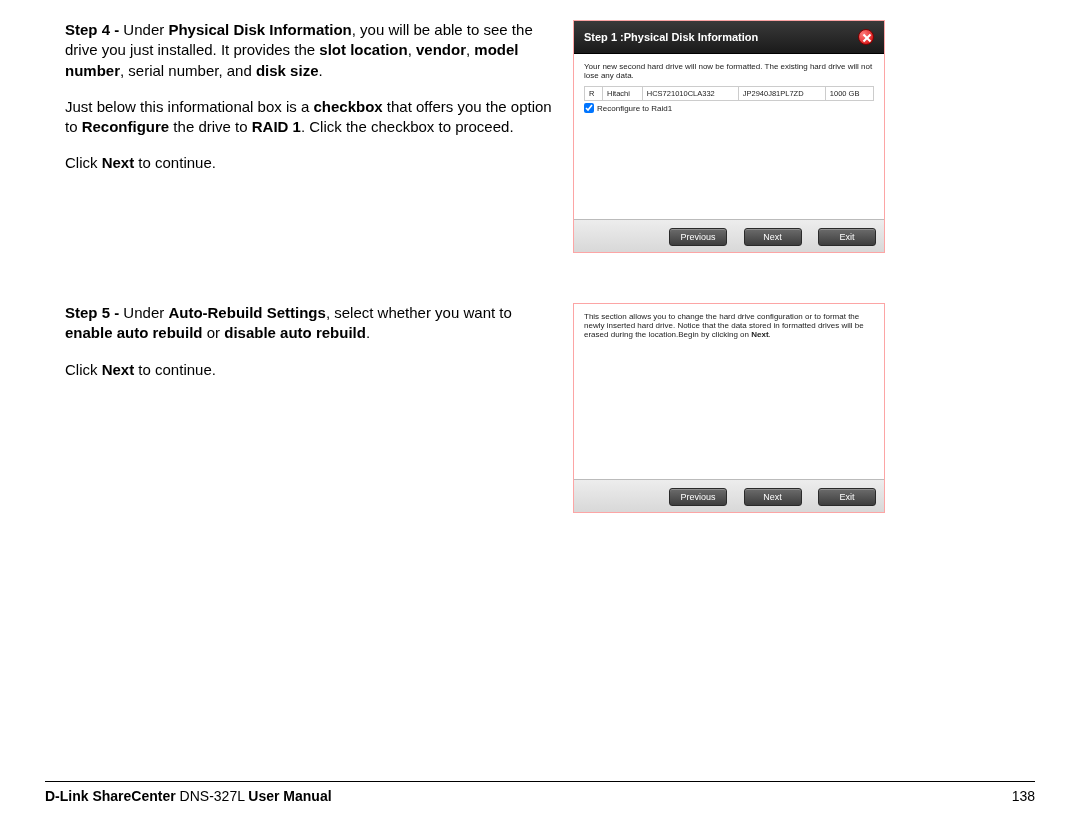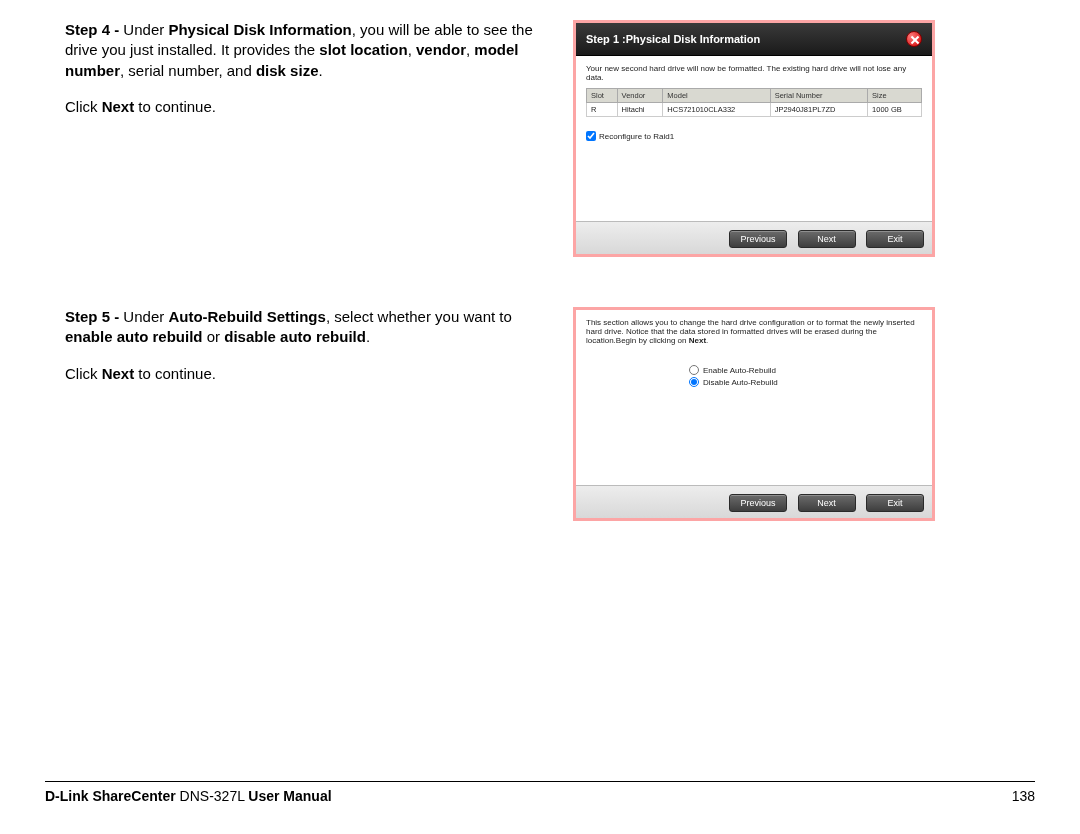--- a/index.html
+++ b/index.html
@@ -3,75 +3,71 @@
 <meta charset="utf-8">
 <style>
   * { box-sizing: border-box; margin: 0; padding: 0; }
   body { font-family: "Myriad Pro", "Segoe UI", Arial, sans-serif; background: #fff; width: 1080px; height: 834px; position: relative; color: #000; }
   .page { padding: 20px 45px 0 45px; }
   .section-header { font-size: 15px; font-weight: bold; border-bottom: 1.5px solid #000; padding-bottom: 6px; margin-bottom: 22px; }
   .row { display: flex; gap: 18px; margin-bottom: 50px; }
   .col-text { flex: 0 0 510px; font-size: 15px; line-height: 1.35; }
   .col-text p { margin-bottom: 16px; margin-left: 20px; }
   .col-shot { flex: 1; }
-  .panel { border: 3px solid #fca5a5; width: 362px; background: #fff; }
+  .panel { border: 1px solid #fca5a5; width: 312px; background: #fff; }
   .panel-header { background: linear-gradient(#3a3a3a,#1a1a1a); color: #fff; font-weight: bold; font-size: 11px; padding: 8px 10px; display: flex; align-items: center; justify-content: space-between; border-bottom: 1px solid #000; }
   .close-btn { width: 16px; height: 16px; border-radius: 50%; background: radial-gradient(circle at 30% 30%, #ff7b7b, #d20000); border:1px solid #800000; position: relative; cursor:pointer; }
   .close-btn::before, .close-btn::after { content:""; position:absolute; left:3px; top:7px; width:10px; height:2px; background:#fff; }
   .close-btn::before { transform: rotate(45deg); }
   .close-btn::after  { transform: rotate(-45deg); }
   .panel-body { padding: 8px 10px 6px 10px; min-height: 165px; font-size: 8px; color:#222; }
   .panel-body .desc { margin-bottom: 6px; }
   table.disk { width:100%; border-collapse: collapse; font-size:7.5px; border:1px solid #888; }
   table.disk th { background:#d9d9d1; text-align:left; padding:2px 4px; border:1px solid #aaa; font-weight:normal; color:#333;}
   table.disk td { padding:2px 4px; border:1px solid #ccc; }
-  .chk-row { margin-top:14px; display:flex; align-items:center; gap:3px; }
+  .chk-row { margin-top:2px; display:flex; align-items:center; gap:3px; }
   .chk-row input { width:10px; height:10px; }
   .chk-row span { font-size:8px; }
   .radio-block { text-align:center; margin-top:20px; }
   .radio-line { display:flex; align-items:center; gap:4px; font-size:8px; justify-content:flex-start; width:130px; margin:2px auto; }
   .radio-line input { width:10px; height:10px; }
   .panel-footer { background: linear-gradient(#ededed,#d8d8d8); padding:6px 8px; text-align:right; border-top:1px solid #bbb;}
-  .pbtn { display:inline-block; min-width:58px; padding:3px 8px; margin-left:6px; font-size:9px; color:#fff; text-align:center; background:linear-gradient(#6b6b6b,#3e3e3e); border:1px solid #2a2a2a; border-radius:3px; box-shadow: inset 0 1px 0 rgba(255,255,255,0.25); cursor:pointer;}
+  .pbtn { display:inline-block; min-width:58px; padding:3px 8px; margin-left:12px; font-size:9px; color:#fff; text-align:center; background:linear-gradient(#6b6b6b,#3e3e3e); border:1px solid #2a2a2a; border-radius:3px; box-shadow: inset 0 1px 0 rgba(255,255,255,0.25); cursor:pointer;}
   .footer { position:absolute; left:45px; right:45px; bottom:30px; border-top:1.5px solid #000; padding-top:6px; display:flex; justify-content:space-between; font-size:14px; }
   .footer .brand { font-weight:normal; }
   .footer .pg { font-weight:normal; }
   b { font-weight:bold; }
 </style>
 </head>
 <body>
 
 <div class="page">
 
   <div class="row">
     <div class="col-text">
       <p>
         <b>Step 4 - </b><span>Under </span><b>Physical Disk Information</b><span>, you will be able to see the drive you just installed. It provides the </span><b>slot location</b><span>, </span><b>vendor</b><span>, </span><b>model number</b><span>, serial number, and </span><b>disk size</b><span>.</span>
       </p>
       <p>
+        <span>Just below this informational box is a </span><b>checkbox</b><span> that offers you the option to </span><b>Reconfigure</b><span> the drive to </span><b>RAID 1</b><span>. Click the checkbox to proceed.</span>
+      </p>
+      <p>
         <span>Click </span><b>Next</b><span> to continue.</span>
       </p>
     </div>
     <div class="col-shot">
       <div class="panel">
         <div class="panel-header">
           <span>Step 1 :Physical Disk Information</span>
           <span class="close-btn"></span>
         </div>
         <div class="panel-body">
           <div class="desc">Your new second hard drive will now be formatted. The existing hard drive will not lose any data.</div>
           <table class="disk">
             <tbody>
-                <tr>
-              <th>Slot</th>
-              <th>Vendor</th>
-              <th>Model</th>
-              <th>Serial Number</th>
-              <th>Size</th>
-            </tr>
             <tr>
               <td>R</td>
               <td>Hitachi</td>
               <td>HCS721010CLA332</td>
               <td>JP2940J81PL7ZD</td>
               <td>1000 GB</td>
             </tr>
           </tbody>
             </table>
           <div class="chk-row">
@@ -96,30 +92,20 @@
       <p>
         <span>Click </span><b>Next</b><span> to continue.</span>
       </p>
     </div>
     <div class="col-shot">
       <div class="panel">
         <div class="panel-body" style="min-height:175px;">
           <div class="desc">
             <span>This section allows you to change the hard drive configuration or to format the newly inserted hard drive. Notice that the data stored in formatted drives will be erased during the location.Begin by clicking on </span><b>Next</b><span>.</span>
           </div>
-          <div class="radio-block">
-            <label class="radio-line">
-              <input type="radio" name="arb" style="">
-              <span>Enable Auto-Rebuild</span>
-            </label>
-            <label class="radio-line">
-              <input type="radio" name="arb" checked="" style="">
-              <span>Disable Auto-Rebuild</span>
-            </label>
-          </div>
         </div>
         <div class="panel-footer">
           <span class="pbtn">Previous</span>
           <span class="pbtn">Next</span>
           <span class="pbtn">Exit</span>
         </div>
       </div>
     </div>
   </div>
 </div>

